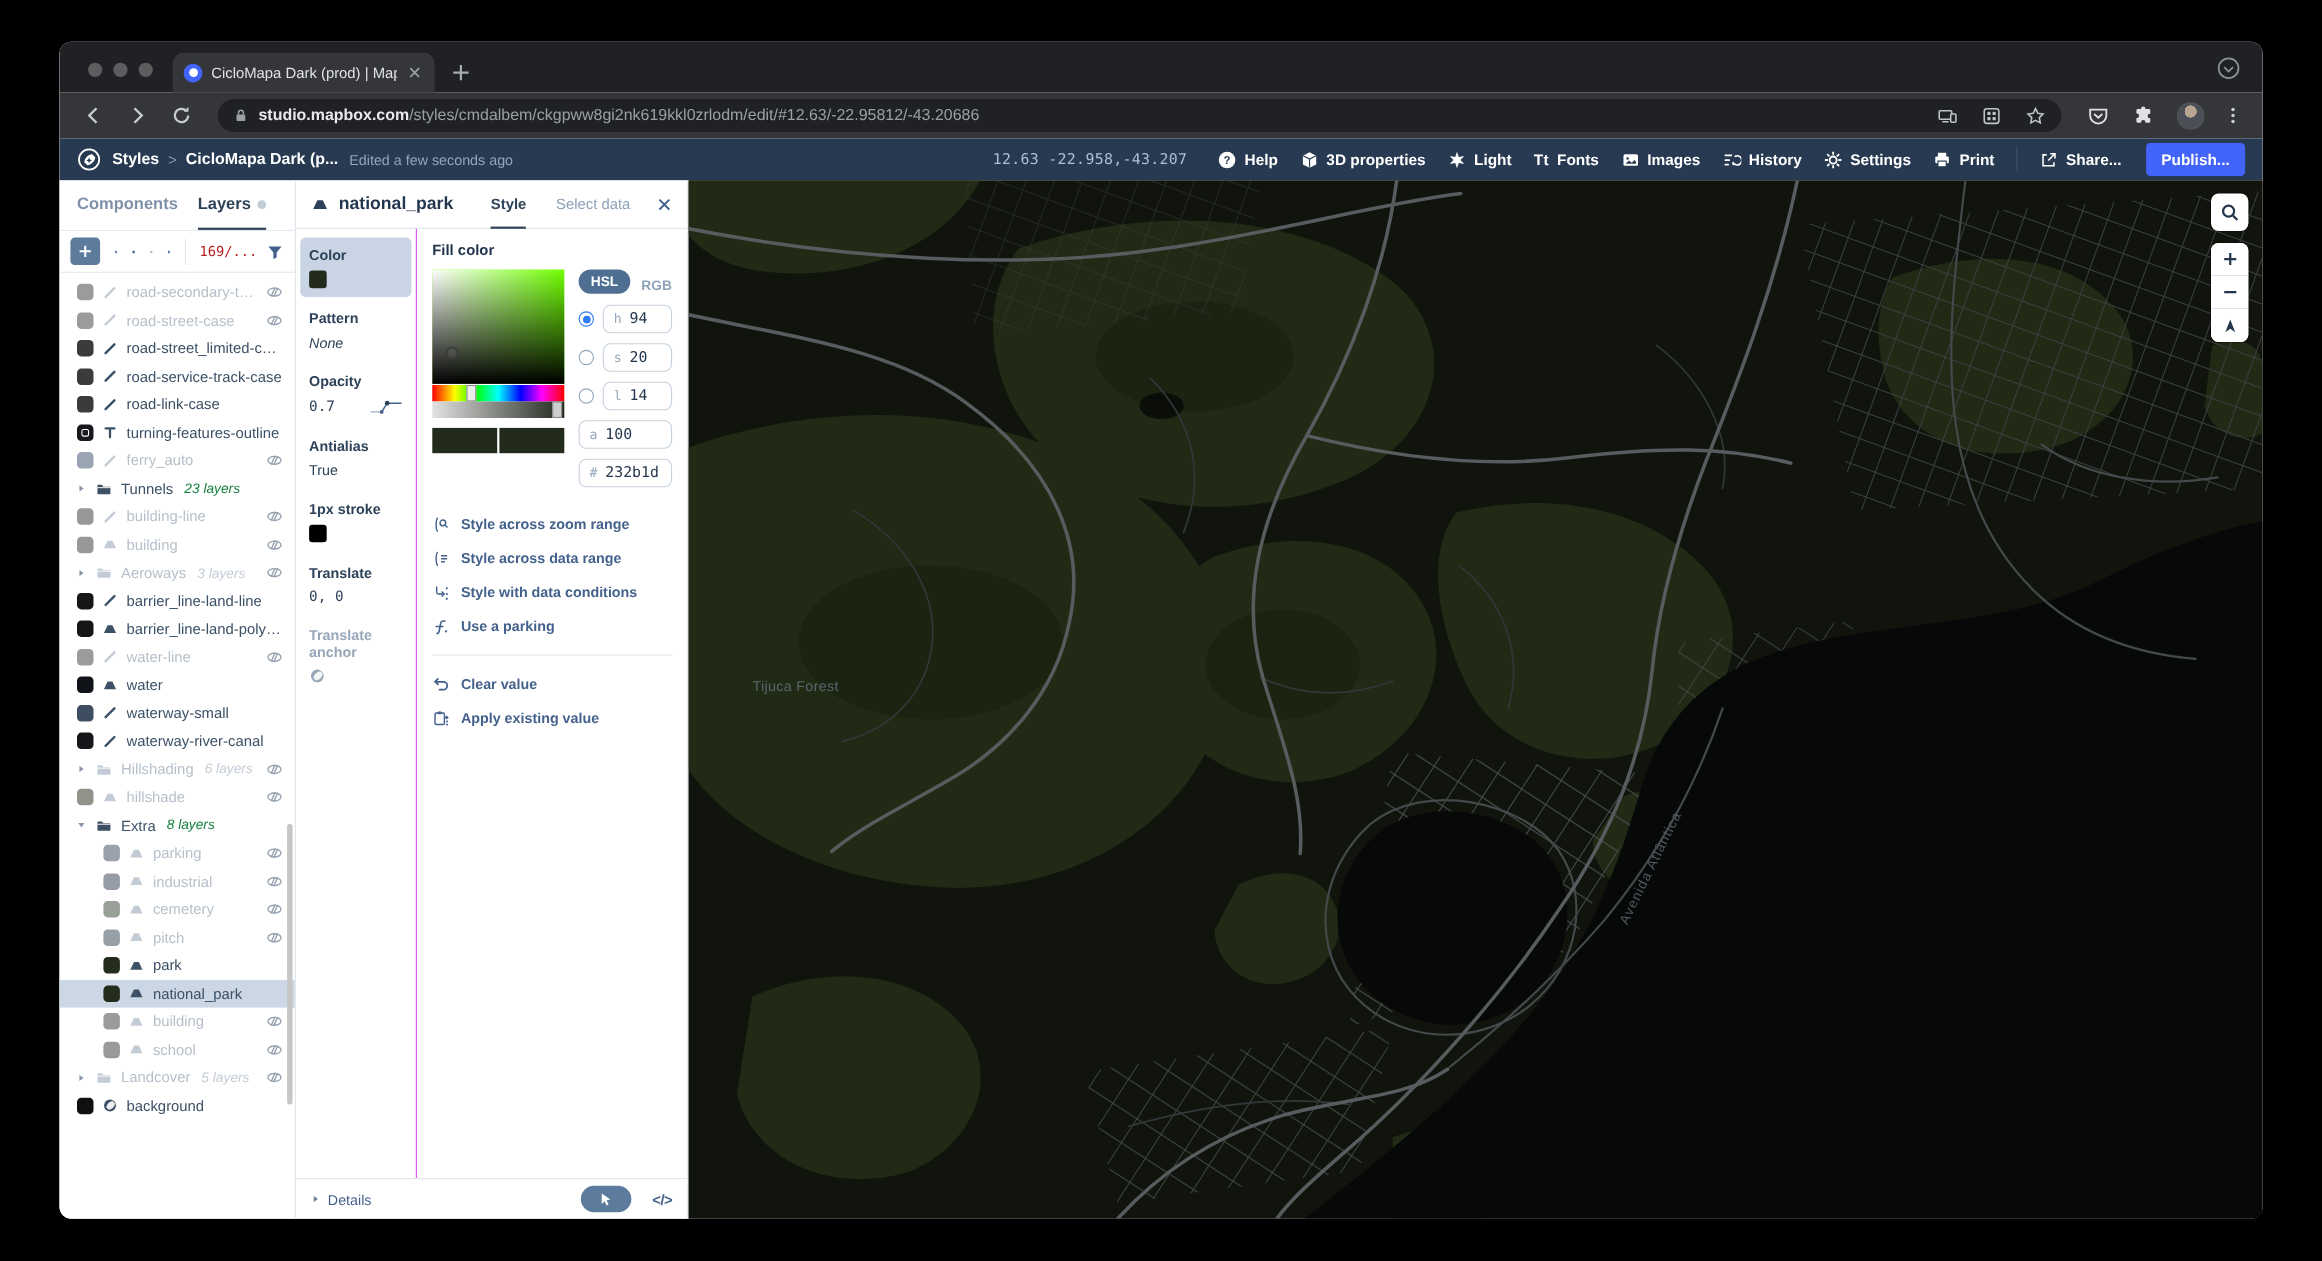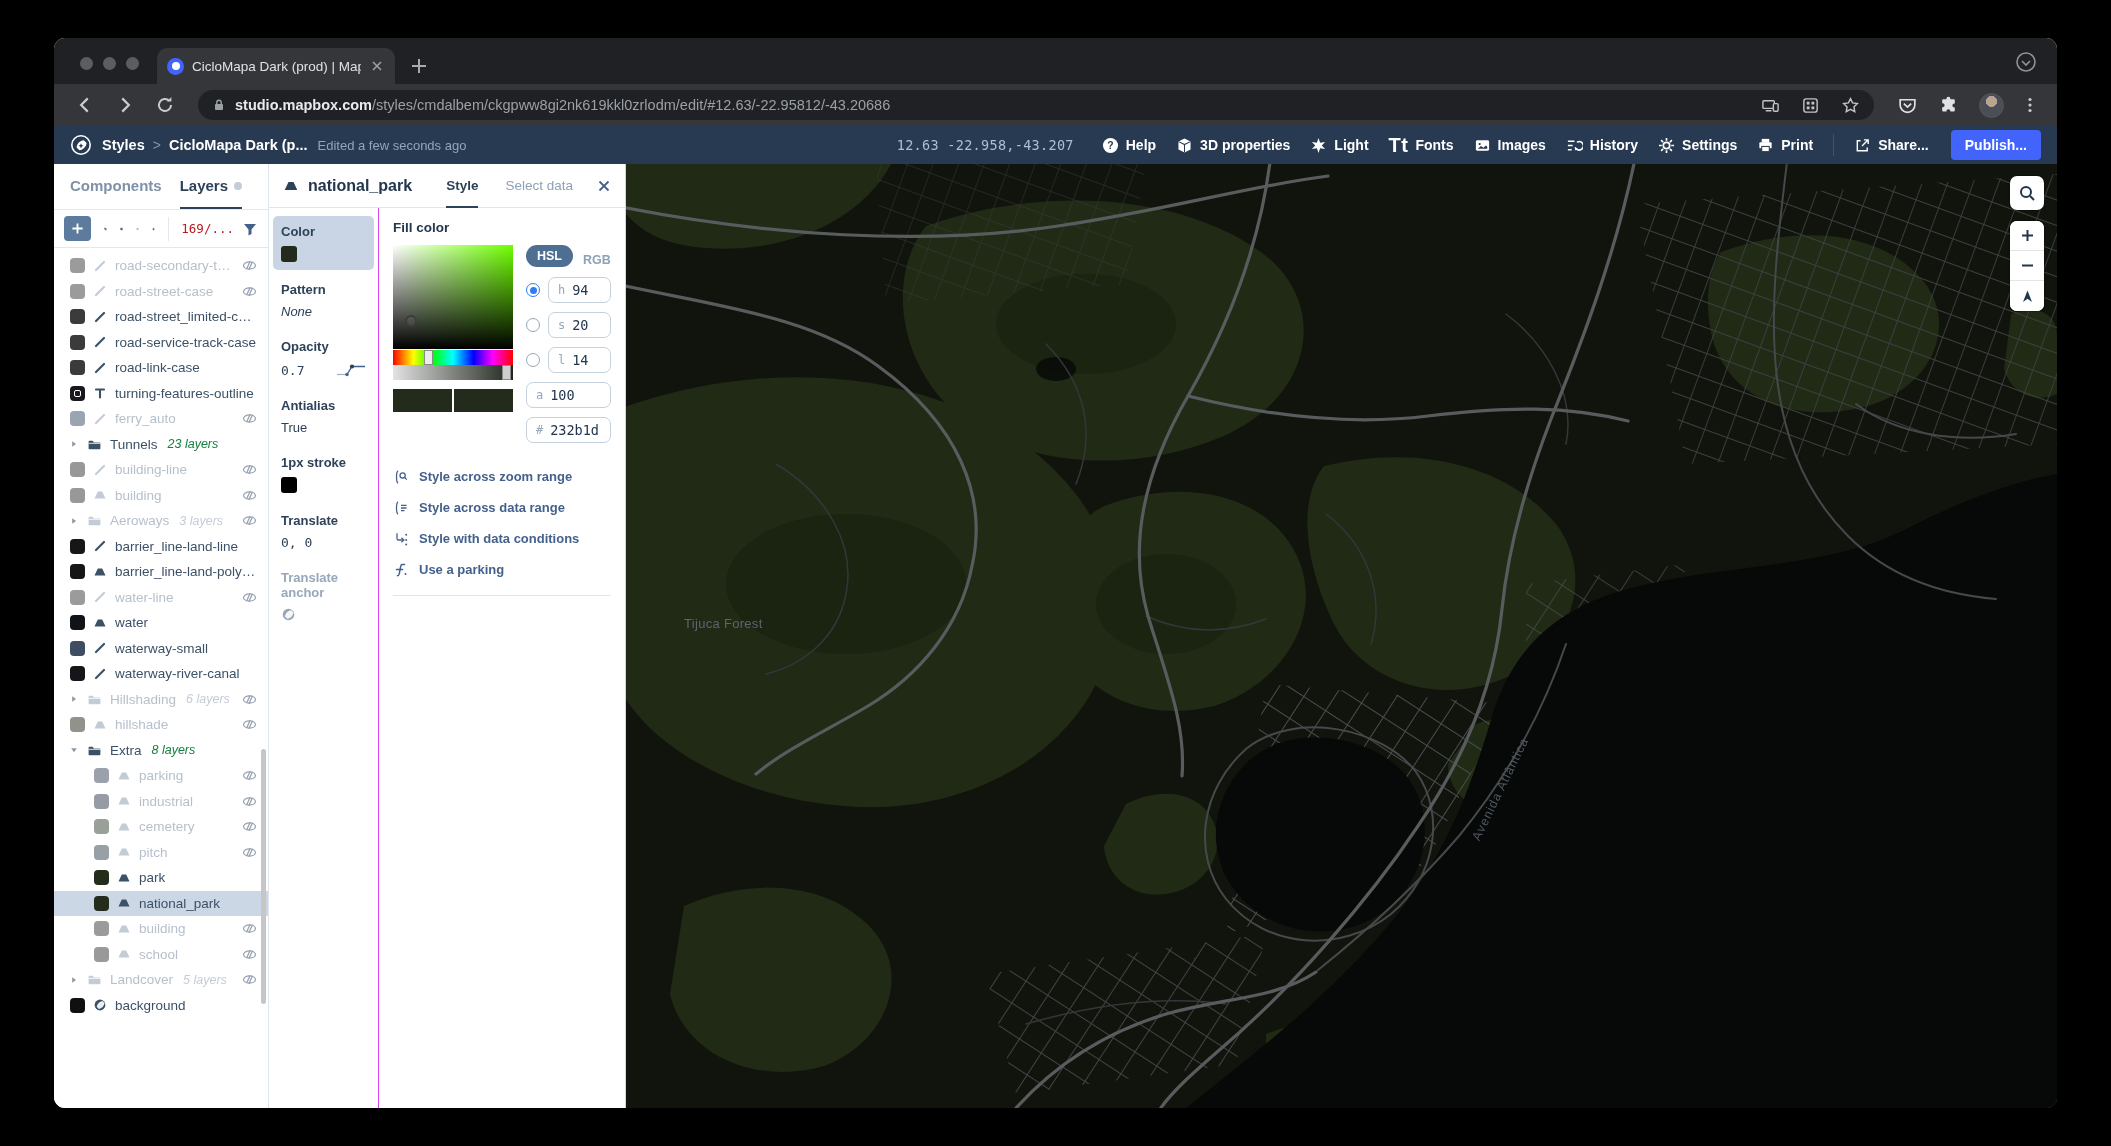--- a/index.html
+++ b/index.html
@@ -42,21 +42,21 @@
   
   .mbbar{height:38px;background:#273a51;display:flex;align-items:center;padding:0 16px;flex:none;color:#fff}
   .mblogo{width:22px;height:22px;margin-right:10px}
   .crumb{font-size:14.5px;font-weight:700}
   .crumb-sep{color:#7e93ad;margin:0 8px;font-size:14px}
   .status{font-size:13px;color:#93a5bb;margin-left:10px}
   .mb-right{margin-left:auto;display:flex;align-items:center}
   .viewstate{font-size:13.5px;color:#aebfd3;margin-right:18px;letter-spacing:.3px}
   .mb-item{display:flex;align-items:center;gap:7px;font-size:14px;font-weight:700;margin:0 10px;cursor:default}
   .mb-item .mi{width:17px;height:17px}
-  .tt{font-weight:700;font-size:20px;letter-spacing:.5px}
+  .tt{font-weight:700;font-size:14px;letter-spacing:.5px}
   .vdiv{width:1px;height:22px;background:#3e536d;margin:0 10px}
   .publish{background:#4264fb;border:none;color:#fff;font-weight:700;font-size:14px;
     padding:7px 14px;border-radius:4px;margin-left:12px;font-family:inherit}
 
   
   .content{flex:1;display:flex;min-height:0}
 
   
   .sidebar{width:215px;flex:none;background:#fff;border-right:1px solid #dfe5ec;
     display:flex;flex-direction:column;position:relative}
@@ -988,21 +988,58 @@
                   <svg viewBox="0 0 16 16" fill="none" stroke="currentColor" stroke-width="1.5" stroke-linecap="round">
                     <path d="M11.5 2.5h-2c-1 0-1.6.6-1.8 1.8L6.2 12c-.2 1.2-.8 1.8-1.8 1.8"></path>
                     <path d="M3.5 7.5h6"></path>
                     <circle cx="12.5" cy="12" r="1" fill="currentColor" stroke="none"></circle>
                   </svg>
                 </span>
                 <span class="lab">Use a parking</span>
               </div>
             </div>
           <hr class="phr">
+          <div id="valueLinks">
+              <div class="linkrow">
+                <span class="li icon">
+                  <svg viewBox="0 0 16 16" fill="none" stroke="currentColor" stroke-width="1.6" stroke-linecap="round">
+                    <path d="M5 3.2L2.6 5.8 5.2 8.2"></path>
+                    <path d="M3 5.8h7a3.6 3.6 0 0 1 0 7.2H6.5"></path>
+                  </svg>
+                </span>
+                <span class="lab">Clear value</span>
+              </div>
+              <div class="linkrow">
+                <span class="li icon">
+                  <svg viewBox="0 0 16 16" fill="none" stroke="currentColor" stroke-width="1.3">
+                    <rect x="2.5" y="3.2" width="8.5" height="10.5" rx="1"></rect>
+                    <rect x="5" y="1.8" width="3.5" height="2.6" rx=".6" fill="currentColor" stroke="none"></rect>
+                    <path d="M10.8 7.3h3M12.6 5.9l1.4 1.4-1.4 1.4"></path>
+                    <circle cx="13.4" cy="11" r=".9" fill="currentColor" stroke="none"></circle>
+                    <circle cx="13.4" cy="13.6" r=".9" fill="currentColor" stroke="none"></circle>
+                  </svg>
+                </span>
+                <span class="lab">Apply existing value</span>
+              </div>
+            </div>
         </div>
+      </div>
+      <div class="panel-foot">
+        <span class="foot-caret icon">
+          <svg viewBox="0 0 8 8">
+              <path d="M2.2 1.2L6 4 2.2 6.8z" fill="currentColor"></path>
+            </svg>
+          </span>
+        <span class="details">Details</span>
+        <button class="cursor-pill">
+          <svg viewBox="0 0 12 13">
+              <path d="M2 1l8 5.4-3.6.8 1.9 3.6-1.8 1-1.9-3.7L2 10.6z" fill="#fff"></path>
+            </svg>
+        </button>
+        <span class="codebtn">&lt;/&gt;</span>
       </div>
     </section>
 
     <main class="map">
       <svg class="terrain" viewBox="0 0 1431 944" preserveAspectRatio="none">
         <defs>
           <pattern id="gridA" width="26" height="26" patternUnits="userSpaceOnUse" patternTransform="rotate(-57)">
             <path d="M0 0H26M0 0V26" stroke="#4c5052" stroke-width="2" fill="none"></path>
           </pattern>
           <pattern id="gridB" width="24" height="24" patternUnits="userSpaceOnUse" patternTransform="rotate(20)">

